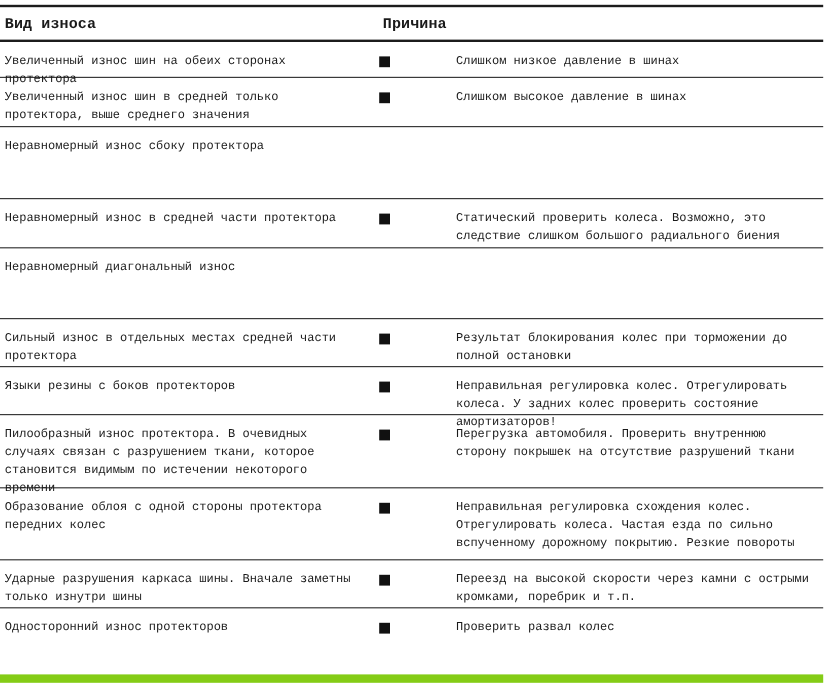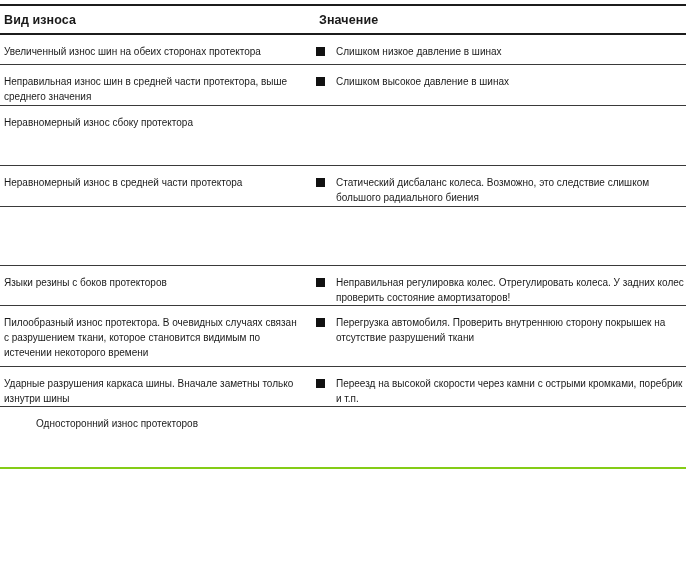--- a/index.html
+++ b/index.html
@@ -3,105 +3,125 @@
 <meta charset="utf-8">
 <style>
   html, body { margin: 0; padding: 0; background: #ffffff; }
   body {
     width: 690px; height: 570px; overflow: hidden; position: relative;
     font-family: "Liberation Sans", sans-serif; color: #1a1a1a;
   }
   .table {
     position: absolute; left: 0; top: 4px; width: 686px;
     border-top: 2px solid #1c1c1c;
+    font-family: Liberation Mono, monospace;
   }
   .hdr {
     display: flex; height: 27px; align-items: center;
     border-bottom: 2px solid #1c1c1c;
   }
   .hdr .c1, .hdr .c2 { font-weight: bold; font-size: 12.5px; letter-spacing: 0.1px; }
   .c1 { width: 306px; padding-left: 4px; box-sizing: border-box; }
   .c2 { flex: 1; padding-left: 13px; box-sizing: border-box; }
   .row {
     display: flex; align-items: flex-start;
     border-bottom: 1px solid #3a3a3a;
     font-size: 10px; line-height: 15px;
     box-sizing: border-box; padding-top: 9px;
   }
-  .row:last-child { border-bottom: 2px solid #84cc16; padding-left: 32px; }
+  .row:last-child { border-bottom: 7px solid #84cc16; }
   .row .c1 { padding-right: 8px; }
-  .row .c2 { display: flex; padding-left: 10px; }
+  .row .c2 { display: flex; padding-left: 10px; gap: 44px; }
   .bullet {
     flex: 0 0 auto; width: 9px; height: 9px; background: #111;
     margin-top: 3px; margin-right: 11px;
   }
   .cause { flex: 1; padding-right: 2px; }
 </style>
 </head>
 <body>
 
 <div class="table">
   <div class="hdr">
     <div class="c1">Вид износа</div>
-    <div class="c2">Значение</div>
+    <div class="c2">Причина</div>
   </div>
 
   <div class="row" style="height:30px">
     <div class="c1">Увеличенный износ шин на обеих сторонах протектора</div>
     <div class="c2">
         <span class="bullet"></span>
         <span class="cause">Слишком низкое давление в шинах</span>
       </div>
   </div>
 
   <div class="row" style="height:41px">
-    <div class="c1">Неправильная износ шин в средней части протектора, выше среднего значения</div>
+    <div class="c1">Увеличенный износ шин в средней только протектора, выше среднего значения</div>
     <div class="c2">
         <span class="bullet"></span>
         <span class="cause">Слишком высокое давление в шинах</span>
       </div>
   </div>
 
   <div class="row" style="height:60px">
     <div class="c1">Неравномерный износ сбоку протектора</div>
   </div>
 
   <div class="row" style="height:41px">
     <div class="c1">Неравномерный износ в средней части протектора</div>
     <div class="c2">
         <span class="bullet"></span>
-        <span class="cause">Статический дисбаланс колеса. Возможно, это следствие слишком большого радиального биения</span>
+        <span class="cause">Статический проверить колеса. Возможно, это следствие слишком большого радиального биения</span>
       </div>
   </div>
 
   <div class="row" style="height:59px">
+    <div class="c1">Неравномерный диагональный износ</div>
   </div>
 
+  <div class="row" style="height:40px">
+    <div class="c1">Сильный износ в отдельных местах средней части протектора</div>
+    <div class="c2">
+        <span class="bullet"></span>
+        <span class="cause">Результат блокирования колес при торможении до полной остановки</span>
+      </div>
+  </div>
 
   <div class="row" style="height:40px">
     <div class="c1">Языки резины с боков протекторов</div>
     <div class="c2">
         <span class="bullet"></span>
         <span class="cause">Неправильная регулировка колес. Отрегулировать колеса. У задних колес проверить состояние амортизаторов!</span>
       </div>
   </div>
 
   <div class="row" style="height:61px">
     <div class="c1">Пилообразный износ протектора. В очевидных случаях связан с разрушением ткани, которое становится видимым по истечении некоторого времени</div>
     <div class="c2">
         <span class="bullet"></span>
         <span class="cause">Перегрузка автомобиля. Проверить внутреннюю сторону покрышек на отсутствие разрушений ткани</span>
       </div>
   </div>
 
+  <div class="row" style="height:60px">
+    <div class="c1">Образование облоя с одной стороны протектора передних колес</div>
+    <div class="c2">
+        <span class="bullet"></span>
+        <span class="cause">Неправильная регулировка схождения колес. Отрегулировать колеса. Частая езда по сильно вспученному дорожному покрытию. Резкие повороты</span>
+      </div>
+  </div>
 
   <div class="row" style="height:40px">
     <div class="c1">Ударные разрушения каркаса шины. Вначале заметны только изнутри шины</div>
     <div class="c2">
         <span class="bullet"></span>
         <span class="cause">Переезд на высокой скорости через камни с острыми кромками, поребрик и т.п.</span>
       </div>
   </div>
 
   <div class="row" style="height:62px">
     <div class="c1">Односторонний износ протекторов</div>
+    <div class="c2">
+        <span class="bullet"></span>
+        <span class="cause">Проверить развал колес</span>
+      </div>
   </div>
 </div>
 
 </body></html>

